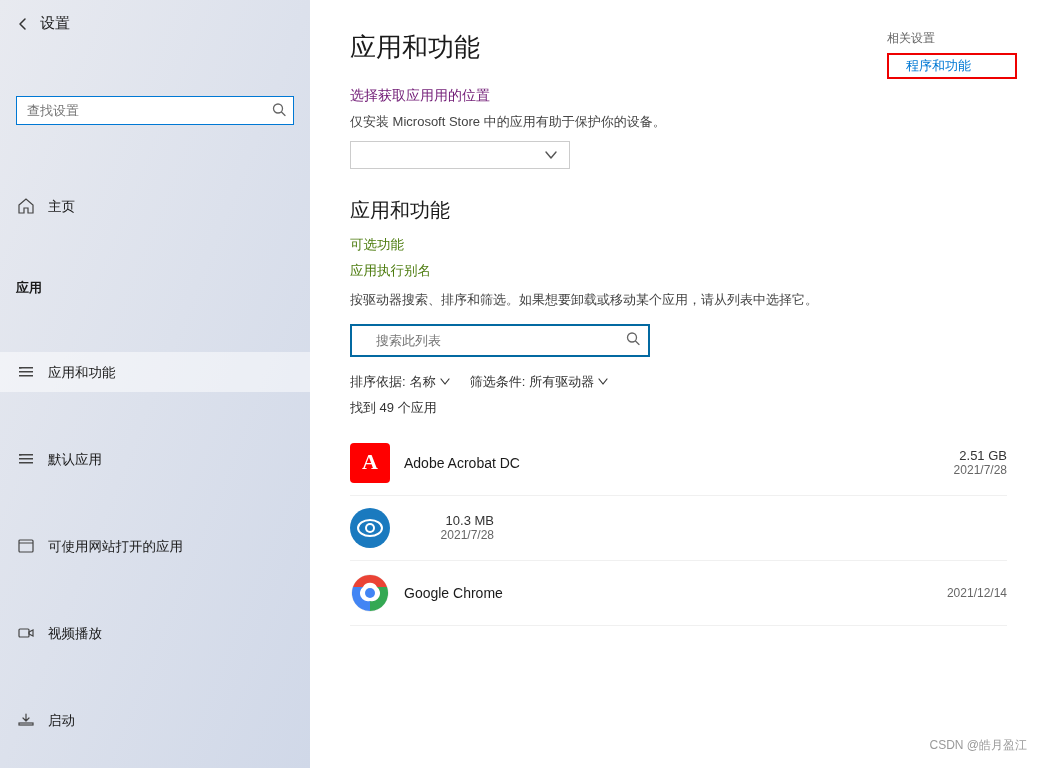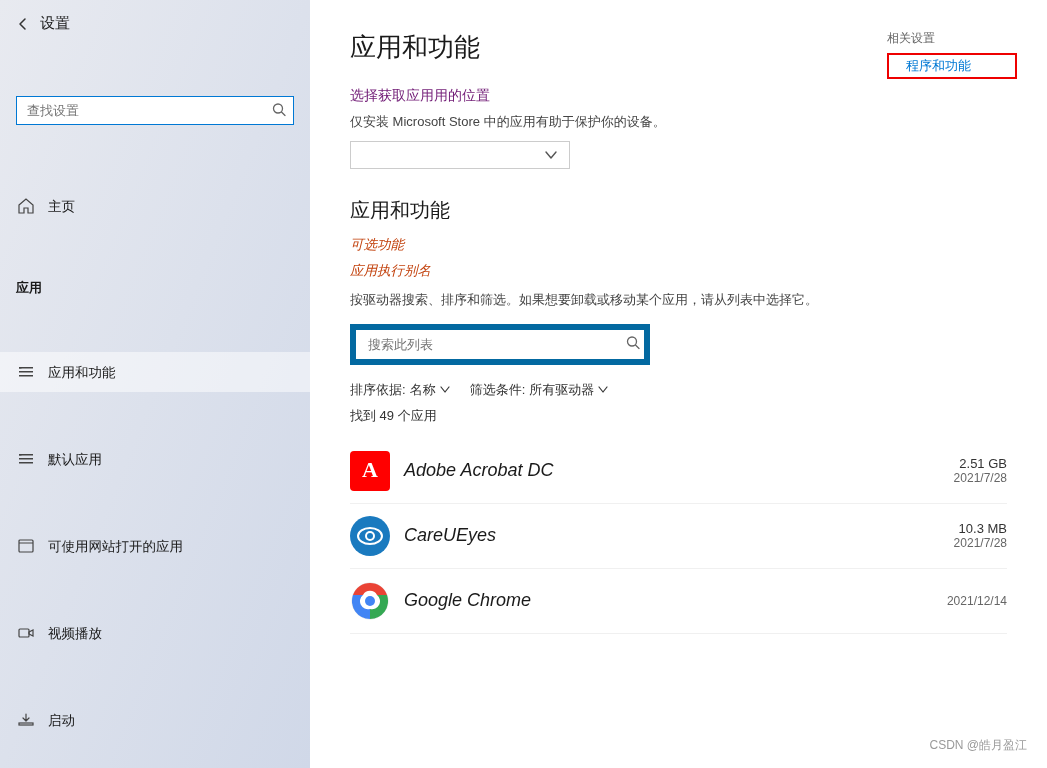--- a/index.html
+++ b/index.html
@@ -133,45 +133,44 @@
       color: #333;
       margin-bottom: 28px;
     }
     .apps-section-title {
       font-size: 20px;
       font-weight: 300;
       margin-bottom: 12px;
       color: #1a1a1a;
     }
     .link-blue {
-      color: #c2410c;
+      color: #4d7c0f;
       cursor: pointer;
       font-size: 13.5px;
       text-decoration: none;
       display: block;
       margin-bottom: 8px;
-      font-style: italic;
     }
     .description-text {
       font-size: 13px;
       color: #444;
       margin-top: 10px;
       margin-bottom: 14px;
       line-height: 1.5;
       max-width: 520px;
     }
     .search-list-box {
       position: relative;
       width: 300px;
       margin-bottom: 16px;
     }
     .search-list-box input {
       width: 100%;
-      padding: 7px 32px 7px 12px;
-      border: 6px solid #0369a1;
+      padding: 7px 32px 7px 24px;
+      border: 2px solid #0369a1;
       font-size: 13px;
       background: #fff;
       color: #999;
       outline: none;
     }
     .search-list-icon {
       position: absolute;
       right: 10px;
       top: 50%;
       transform: translateY(-50%);
@@ -216,23 +215,22 @@
       align-items: center;
       justify-content: center;
       flex-shrink: 0;
       font-size: 22px;
       overflow: hidden;
     }
     .app-info {
       flex: 1;
     }
     .app-name {
-      font-size: 18px;
-      color: #1a1a1a;
-      font-style: italic;
+      font-size: 14px;
+      color: #1a1a1a;
     }
     .app-meta {
       text-align: right;
       min-width: 90px;
     }
     .app-size {
       font-size: 13px;
       color: #333;
     }
     .app-date {
@@ -449,23 +447,20 @@
 
     <div class="app-item">
       <div class="app-icon">
         <svg width="40" height="40" viewBox="0 0 40 40">
           <circle cx="20" cy="20" r="20" fill="#1a7abf"></circle>
           <ellipse cx="20" cy="20" rx="12" ry="8" fill="none" stroke="white" stroke-width="2"></ellipse>
           <circle cx="20" cy="20" r="5" fill="white"></circle>
           <circle cx="20" cy="20" r="3" fill="#1a7abf"></circle>
         </svg>
       </div>
-      <div class="app-info">
-        <div class="app-name">CareUEyes</div>
-      </div>
       <div class="app-meta">
         <div class="app-size">10.3 MB</div>
         <div class="app-date">2021/7/28</div>
       </div>
     </div>
 
 
     <div class="app-item">
       <div class="app-icon">
         <svg width="40" height="40" viewBox="0 0 40 40">

